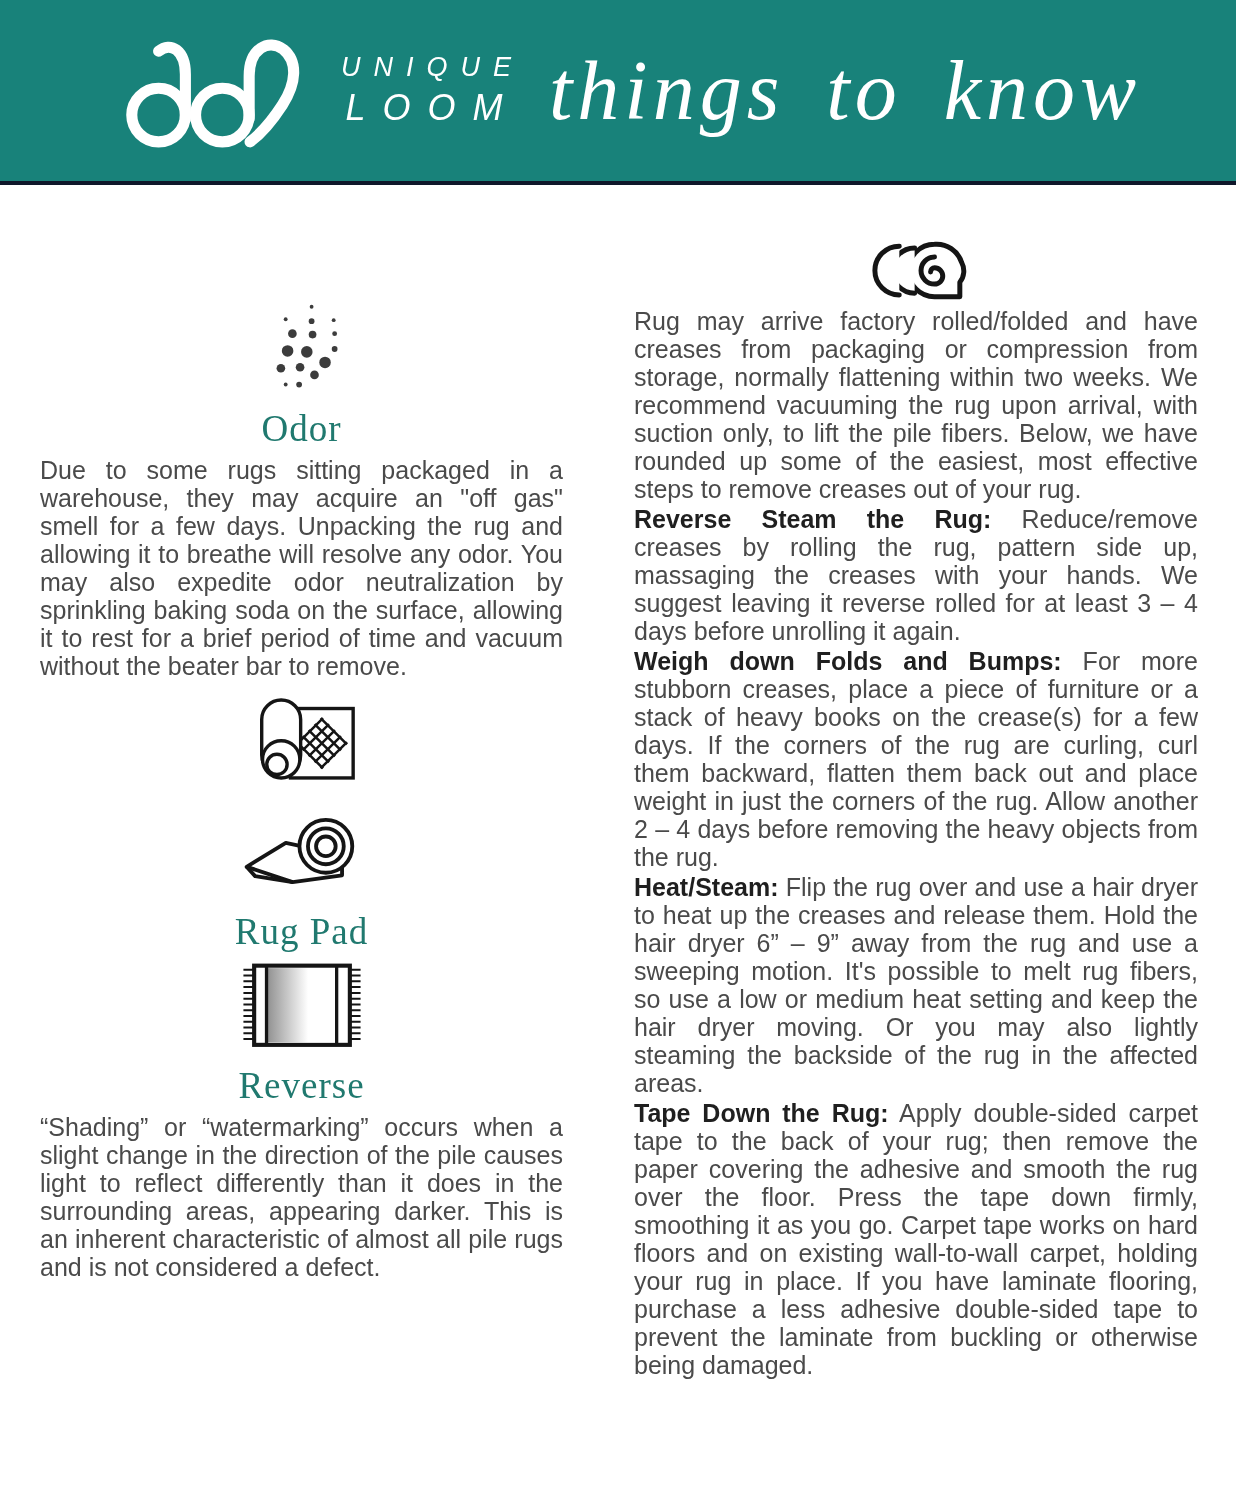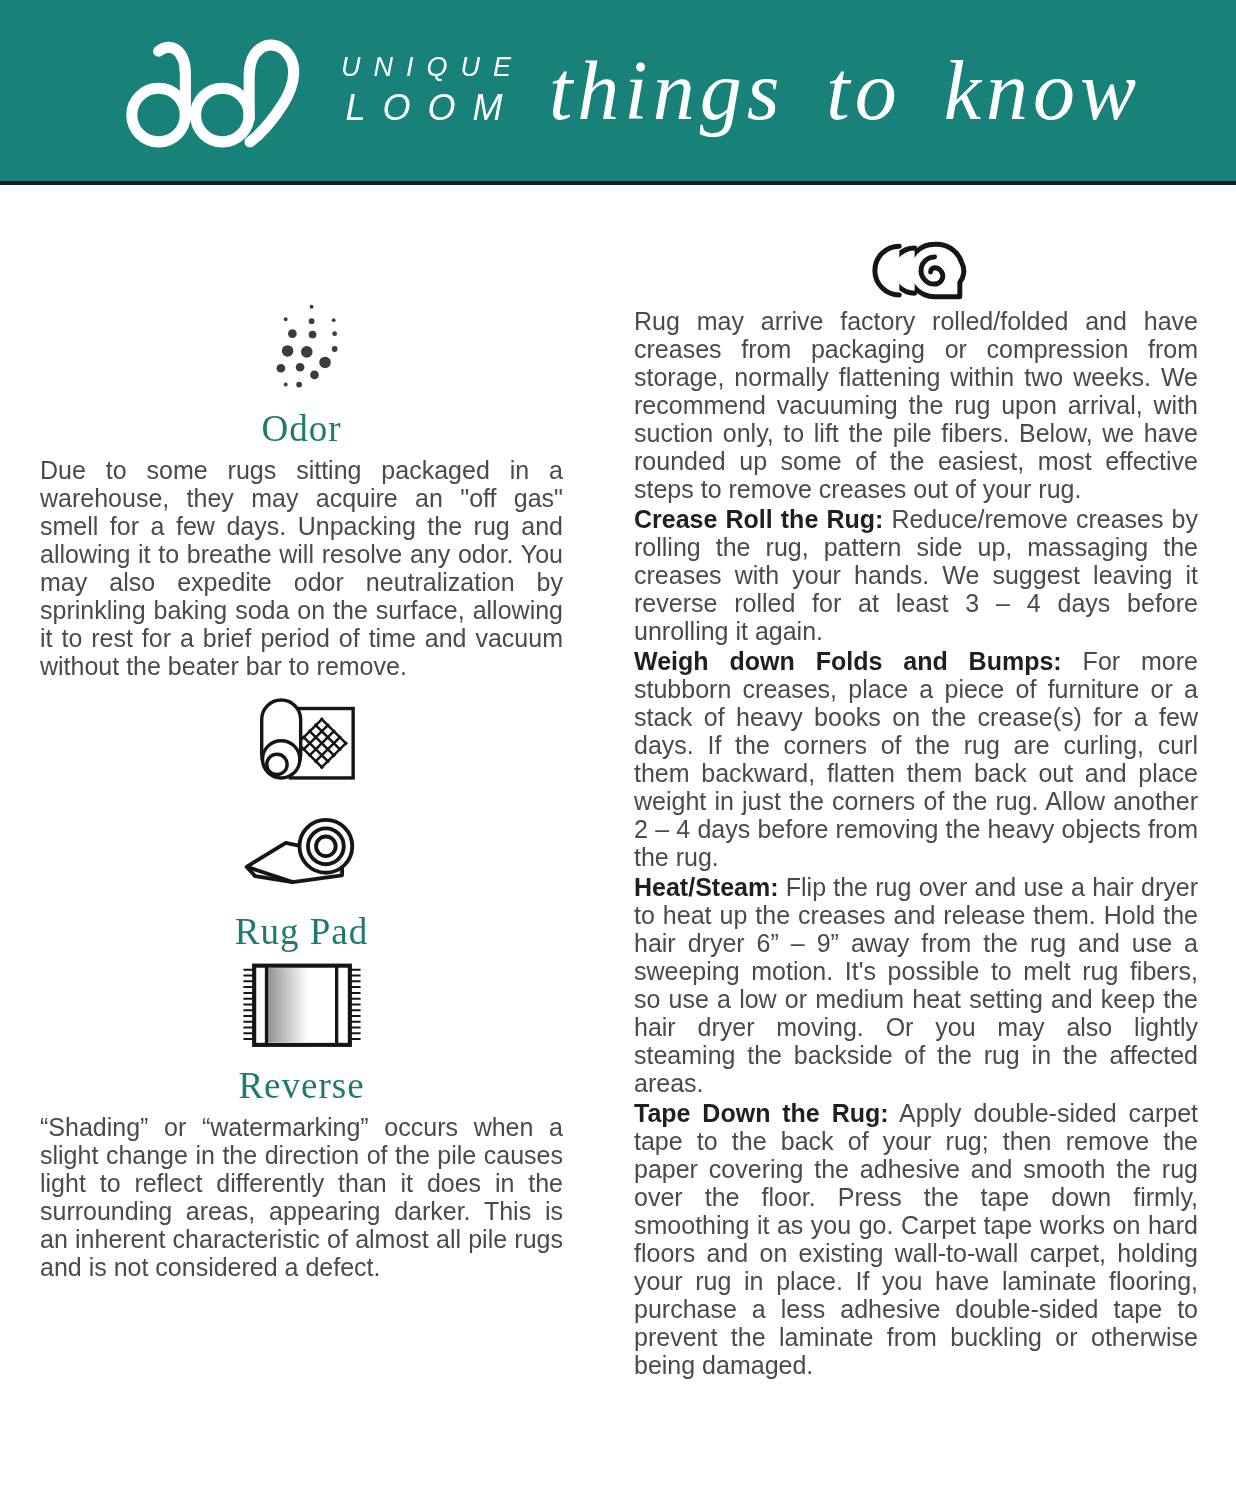--- a/index.html
+++ b/index.html
@@ -205,21 +205,21 @@
             <g fill="#ffffff" stroke="#151515" stroke-width="5.5" stroke-linecap="round" stroke-linejoin="round">
               <path d="M88,8 a29,29 0 0 0 0,58 h28 v-16 a20,20 0 0 0 2,-22 a29,29 0 0 0 -30,-20 z"></path>
               <path d="M66,12 A25,25 0 1 0 66,62"></path>
               <path d="M49,10 A27,27 0 1 0 49,64"></path>
               <path d="M88,22 a15,15 0 1 0 0.1,30 a9,9 0 0 0 0,-18 a4.5,4.5 0 0 0 -4.5,4.5" fill="none"></path>
             </g>
           </svg>
         </div>
         <p class="body">Rug may arrive factory rolled/folded and have creases from packaging or compression from storage, normally flattening within two weeks. We recommend vacuuming the rug upon arrival, with suction only, to lift the pile fibers. Below, we have rounded up some of the easiest, most effective steps to remove creases out of your rug.</p>
 
-        <p class="body tip"><span class="lead">Crease Roll the Rug:</span> <span>Reduce/remove creases by rolling the rug, pattern side up, massaging the creases with your hands. We suggest leaving it reverse rolled for at least 3 – 4 days before unrolling it again.</span></p>
+        <p class="body tip"><span class="lead">Reverse Steam the Rug:</span> <span>Reduce/remove creases by rolling the rug, pattern side up, massaging the creases with your hands. We suggest leaving it reverse rolled for at least 3 – 4 days before unrolling it again.</span></p>
 
         <p class="body tip"><span class="lead">Weigh down Folds and Bumps:</span> <span>For more stubborn creases, place a piece of furniture or a stack of heavy books on the crease(s) for a few days. If the corners of the rug are curling, curl them backward, flatten them back out and place weight in just the corners of the rug. Allow another 2 – 4 days before removing the heavy objects from the rug.</span></p>
 
         <p class="body tip"><span class="lead">Heat/Steam:</span> <span>Flip the rug over and use a hair dryer to heat up the creases and release them. Hold the hair dryer 6” – 9” away from the rug and use a sweeping motion. It's possible to melt rug fibers, so use a low or medium heat setting and keep the hair dryer moving. Or you may also lightly steaming the backside of the rug in the affected areas.</span></p>
 
         <p class="body tip"><span class="lead">Tape Down the Rug:</span> <span>Apply double-sided carpet tape to the back of your rug; then remove the paper covering the adhesive and smooth the rug over the floor. Press the tape down firmly, smoothing it as you go. Carpet tape works on hard floors and on existing wall-to-wall carpet, holding your rug in place. If you have laminate flooring, purchase a less adhesive double-sided tape to prevent the laminate from buckling or otherwise being damaged.</span></p>
       </div>
 
     </div>
   </div>

